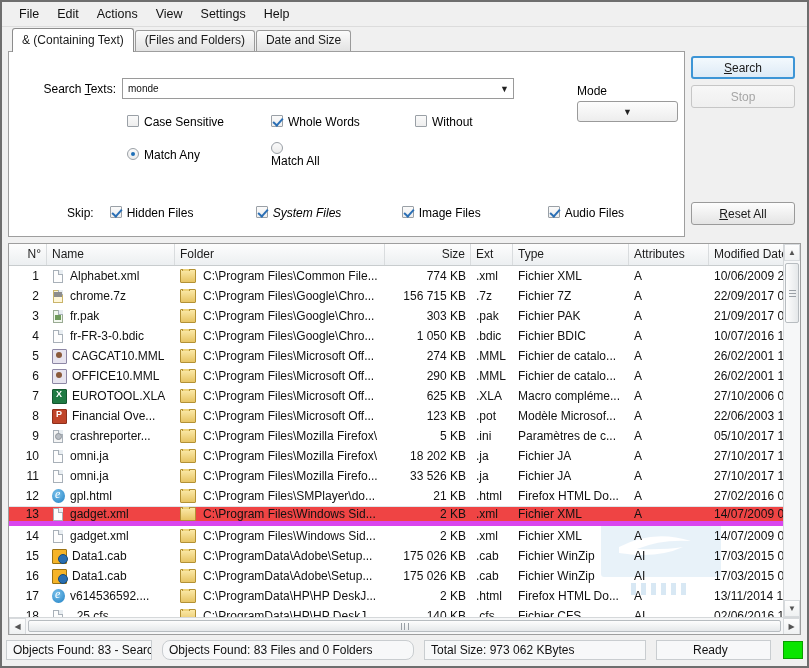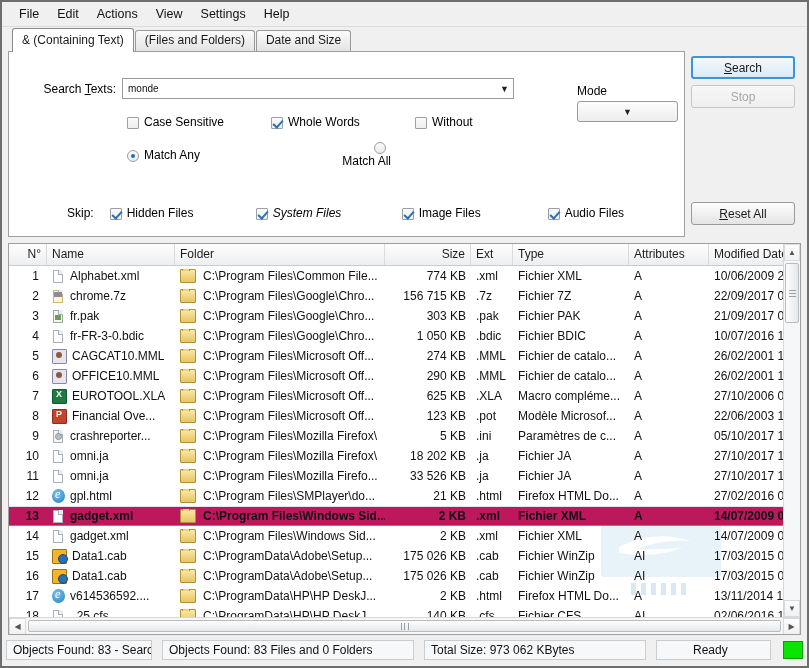--- a/index.html
+++ b/index.html
@@ -83,21 +83,21 @@
   .combo .arrow{
     width:17px;height:100%;display:flex;align-items:center;justify-content:center;
     font-size:9px;color:#222;
   }
   .combo.texts{width:392px;}
   .combo.mode{width:101px;border-radius:3px;background:linear-gradient(#fdfdfd,#ededed);flex-direction:column;}
   .modewrap{position:absolute;right:14px;top:6px;}
   .modewrap .mlab{font-size:12px;margin-bottom:3px;}
 
   .optrow{position:absolute;left:118px;display:flex;align-items:center;}
-  .opt{display:flex;align-items:flex-end;margin-right:24px;font-size:12px;white-space:nowrap;}
+  .opt{display:flex;align-items:flex-start;margin-right:24px;font-size:12px;white-space:nowrap;}
   .cb{
     width:12px;height:12px;box-sizing:border-box;margin-right:5px;flex:0 0 12px;
     border:1px solid #9aa0a6;background:linear-gradient(#fafafa,#eeeeee);
     position:relative;border-radius:1px;
   }
   .cb.on::after{
     content:"";position:absolute;left:3px;top:0px;width:4px;height:8px;
     border:solid #2b6fb5;border-width:0 2px 2px 0;transform:rotate(42deg);
   }
   .rb{
@@ -133,22 +133,22 @@
   }
   .hc.r{text-align:right;}
 
   .rows{flex:1;overflow:hidden;position:relative;}
   .row{
     display:flex;height:20px;align-items:center;font-size:12px;color:#111;
     box-sizing:border-box;border-top:1px solid transparent;border-bottom:1px solid transparent;
     position:relative;z-index:2;
   }
   .row.sel{
-    background:#be185d;
-    border-top:1px solid #dfe5ea;border-bottom:1px solid #d946ef;font-weight:bold;
+    background:#ef4444;
+    border-top:1px solid #dfe5ea;border-bottom:5px solid #d946ef;
   }
   .c{box-sizing:border-box;padding:0 5px;white-space:nowrap;overflow:hidden;}
   .c.r{text-align:right;}
   .c.num{text-align:right;padding-right:8px;}
   .c.name{display:flex;align-items:center;}
   .c.folder{display:flex;align-items:center;}
 
   
   .w-num{width:38px;flex:0 0 38px;}
   .w-name{width:128px;flex:0 0 128px;}
@@ -253,21 +253,21 @@
   .statusbar{
     flex:0 0 24px;height:24px;margin:3px 4px 4px 4px;
     display:flex;align-items:center;font-size:12px;color:#111;
   }
   .spane{
     box-sizing:border-box;height:20px;display:flex;align-items:center;
     padding:0 6px;border:1px solid #c9cdd0;background:#f7f8f9;
     margin-right:10px;white-space:nowrap;overflow:hidden;
   }
   .sp1{width:146px;flex:0 0 146px;}
-  .sp2{width:252px;flex:0 0 252px;}
+  .sp2{width:252px;flex:0 0 252px;border-radius:8px;}
   .sp3{width:222px;flex:0 0 222px;}
   .sp4{flex:1;padding-left:36px;}
   .sled{
     width:18px;height:16px;flex:0 0 18px;background:#0ae500;
     border:1px solid #0a9e00;margin-left:2px;
   }
 </style>
 </head>
 <body>
 

